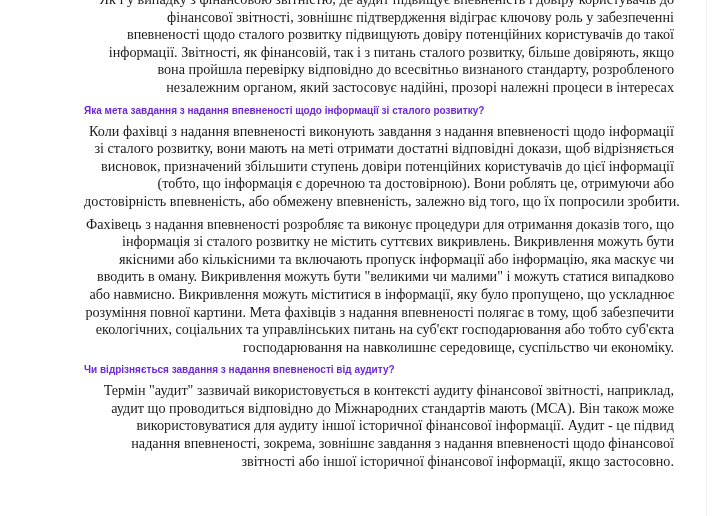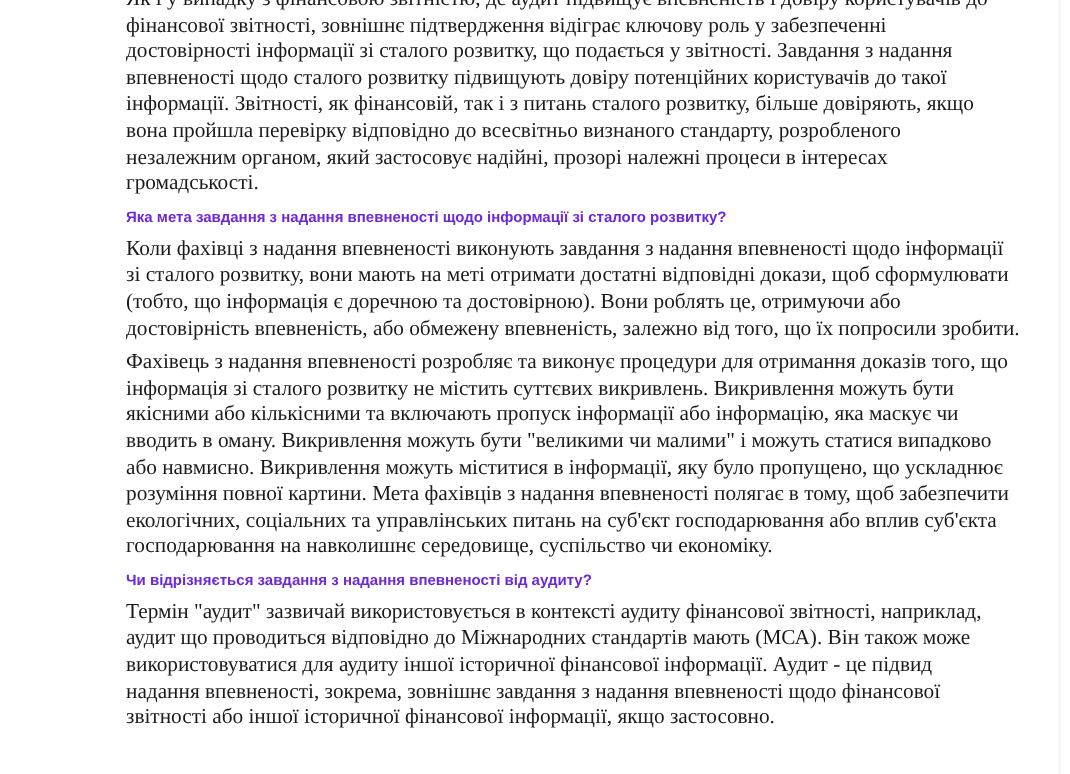--- a/index.html
+++ b/index.html
@@ -23,20 +23,21 @@
       line-height: 17.6px;
       color: #1a1a1a;
     }
     .para {
       margin: 0 0 5px 0;
       white-space: normal;
     }
     .para .ln {
       display: block;
       white-space: nowrap;
+      text-align: right;
     }
     .heading {
       font-family: "Liberation Sans", sans-serif;
       font-weight: bold;
       font-size: 10px;
       line-height: 18px;
       color: #6d28d9;
       margin: 0 0 3px 0;
       white-space: nowrap;
     }
@@ -51,45 +52,44 @@
     }
   </style>
 </head>
 <body>
 
 <div class="page">
 
   <p class="para">
     <span class="ln">Як і у випадку з фінансовою звітністю, де аудит підвищує впевненість і довіру користувачів до</span>
     <span class="ln">фінансової звітності, зовнішнє підтвердження відіграє ключову роль у забезпеченні</span>
-    <span class="ln">достовірності інформації зі сталого розвитку, що подається у звітності. Завдання з надання</span>
     <span class="ln">впевненості щодо сталого розвитку підвищують довіру потенційних користувачів до такої</span>
     <span class="ln">інформації. Звітності, як фінансовій, так і з питань сталого розвитку, більше довіряють, якщо</span>
     <span class="ln">вона пройшла перевірку відповідно до всесвітньо визнаного стандарту, розробленого</span>
     <span class="ln">незалежним органом, який застосовує надійні, прозорі належні процеси в інтересах</span>
-    <span class="ln">громадськості.</span>
   </p>
 
   <h2 class="heading">Яка мета завдання з надання впевненості щодо інформації зі сталого розвитку?</h2>
 
   <p class="para">
     <span class="ln">Коли фахівці з надання впевненості виконують завдання з надання впевненості щодо інформації</span>
-    <span class="ln">зі сталого розвитку, вони мають на меті отримати достатні відповідні докази, щоб сформулювати</span>
+    <span class="ln">зі сталого розвитку, вони мають на меті отримати достатні відповідні докази, щоб відрізняється</span>
+    <span class="ln">висновок, призначений збільшити ступень довіри потенційних користувачів до цієї інформації</span>
     <span class="ln">(тобто, що інформація є доречною та достовірною). Вони роблять це, отримуючи або</span>
     <span class="ln">достовірність впевненість, або обмежену впевненість, залежно від того, що їх попросили зробити.</span>
   </p>
 
   <p class="para">
     <span class="ln">Фахівець з надання впевненості розробляє та виконує процедури для отримання доказів того, що</span>
     <span class="ln">інформація  зі сталого розвитку не містить суттєвих викривлень. Викривлення можуть бути</span>
     <span class="ln">якісними або кількісними та включають пропуск інформації або інформацію, яка маскує чи</span>
     <span class="ln">вводить в оману. Викривлення можуть бути "великими чи малими"  і можуть статися випадково</span>
     <span class="ln">або навмисно. Викривлення можуть міститися в інформації, яку було пропущено, що ускладнює</span>
     <span class="ln">розуміння повної картини. Мета фахівців з надання впевненості полягає в тому, щоб забезпечити</span>
-    <span class="ln">екологічних, соціальних та управлінських питань на суб'єкт господарювання або вплив суб'єкта</span>
+    <span class="ln">екологічних, соціальних та управлінських питань на суб'єкт господарювання або тобто суб'єкта</span>
     <span class="ln">господарювання на навколишнє середовище, суспільство чи економіку.</span>
   </p>
 
   <h2 class="heading">Чи відрізняється завдання з надання впевненості від аудиту?</h2>
 
   <p class="para gap-large">
     <span class="ln">Термін "аудит" зазвичай використовується в контексті аудиту фінансової звітності, наприклад,</span>
     <span class="ln">аудит що проводиться відповідно до Міжнародних стандартів мають (МСА). Він також може</span>
     <span class="ln">використовуватися для аудиту іншої історичної фінансової інформації. Аудит - це підвид</span>
     <span class="ln">надання впевненості, зокрема, зовнішнє завдання з надання впевненості щодо фінансової</span>

